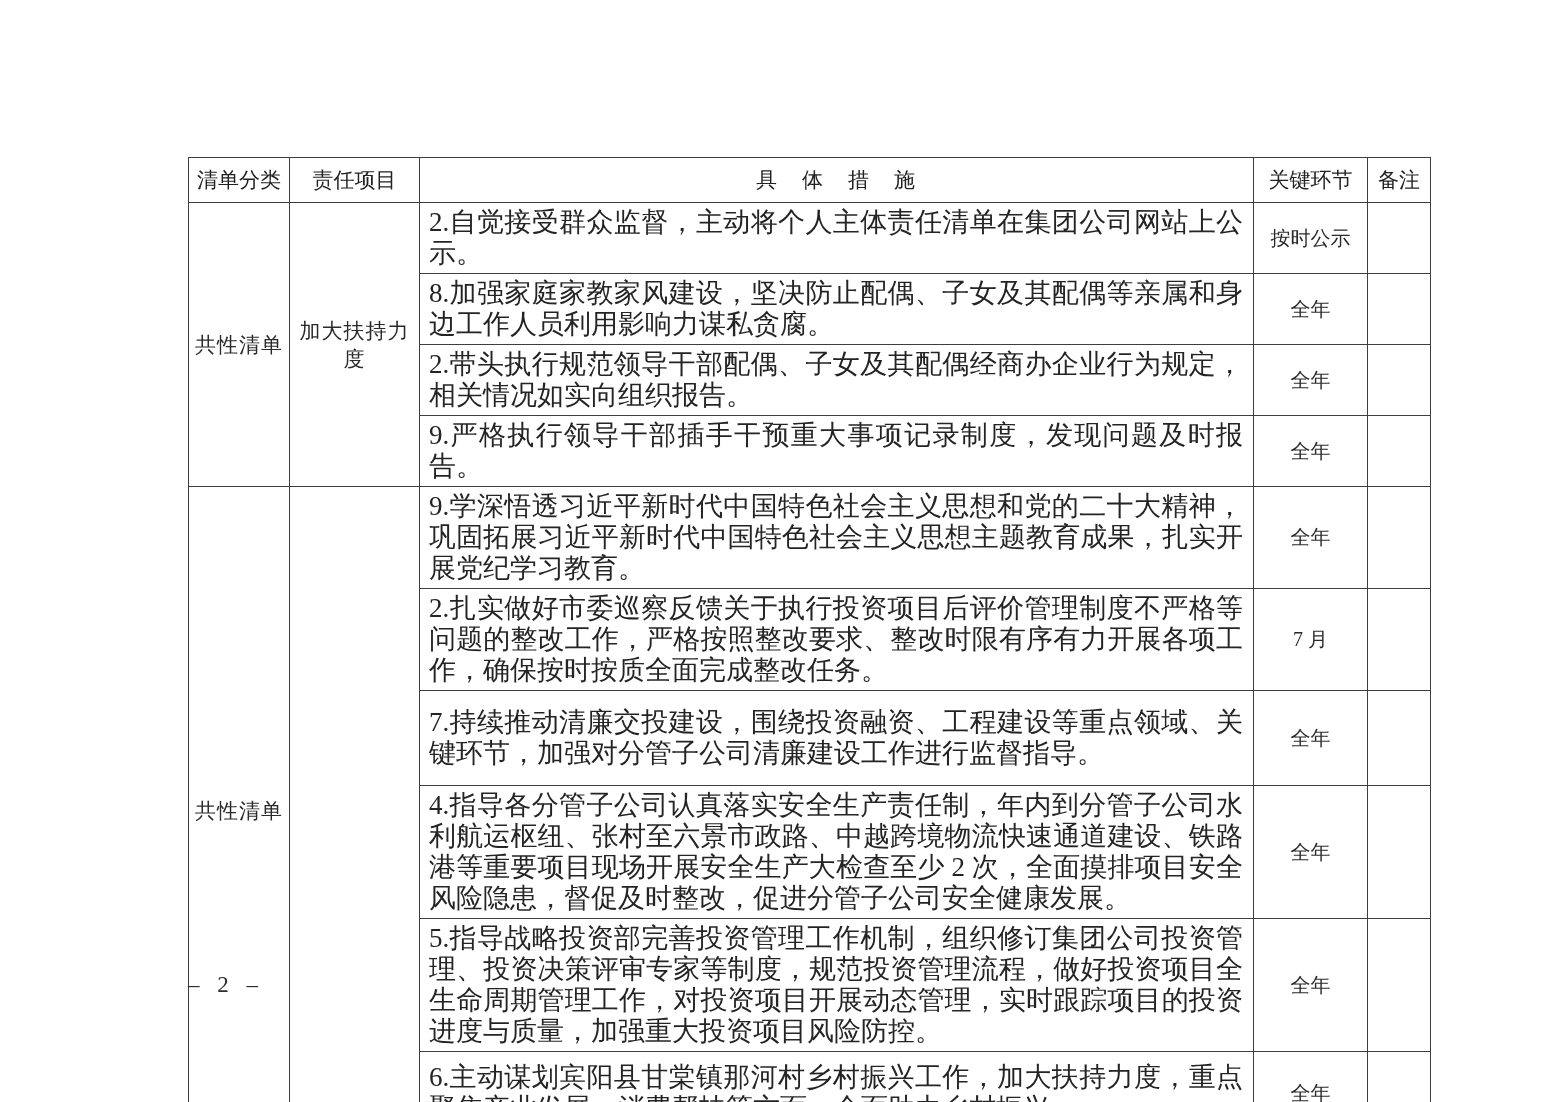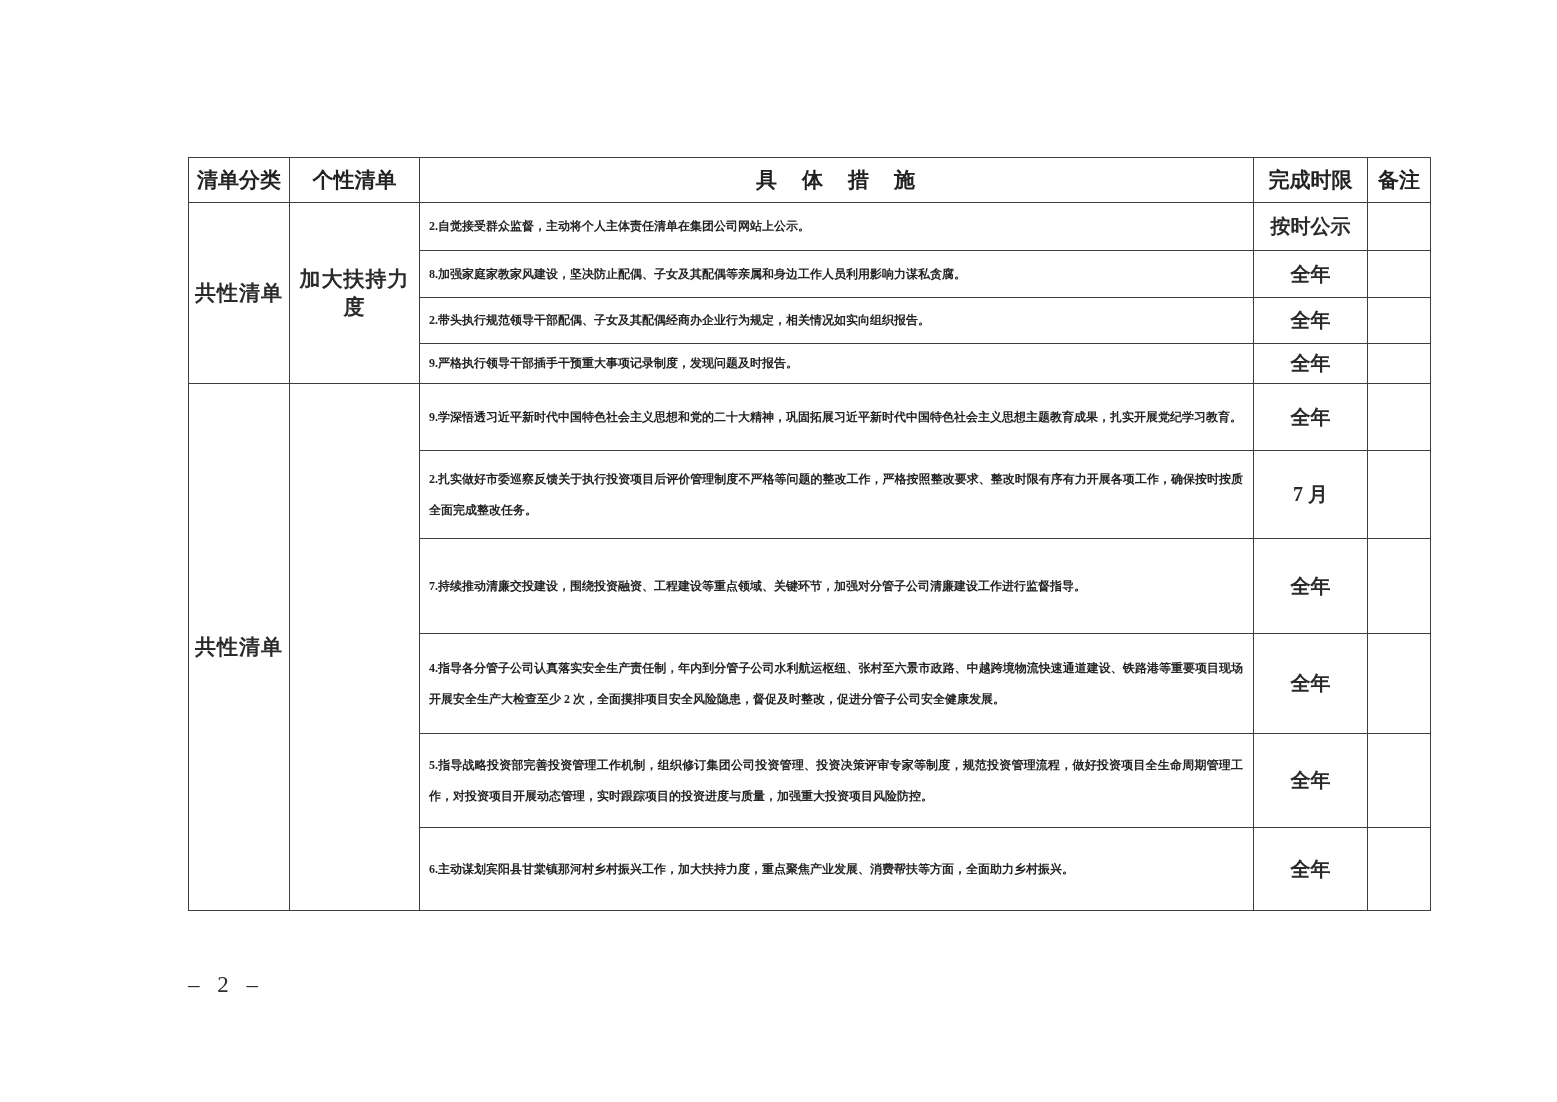--- a/index.html
+++ b/index.html
@@ -22,42 +22,42 @@
   table.doc-table {
     position: absolute;
     left: 188px;
     top: 157px;
     width: 1242px;
     border-collapse: collapse;
     table-layout: fixed;
   }
   table.doc-table td, table.doc-table th {
     border: 1.5px solid #3e3e3e;
-    font-weight: bold;
+    font-weight: normal;
     vertical-align: middle;
     overflow: hidden;
   }
   th.hdr {
     font-size: 21px;
     text-align: center;
     color: #222222;
     padding: 4px 2px;
   }
   th.hdr-measures {
     letter-spacing: 2px;
   }
   td.cat-cell, td.proj-cell {
     font-size: 21px;
     text-align: center;
     letter-spacing: 1px;
     color: #2a2a2a;
     padding: 2px 4px;
   }
   td.measure-cell {
-    font-size: 12px;
+    font-size: 27px;
     line-height: 31px;
     text-align: justify;
     padding: 4px 10px 4px 9px;
     color: #242424;
   }
   td.deadline-cell {
     font-size: 20px;
     text-align: center;
     color: #2a2a2a;
     padding: 2px 2px;
@@ -84,23 +84,23 @@
     <colgroup>
       <col style="width:101px">
       <col style="width:130px">
       <col style="width:834px">
       <col style="width:114px">
       <col style="width:63px">
     </colgroup>
     <tbody>
       <tr style="height:45px">
         <th class="hdr">清单分类</th>
-        <th class="hdr">个性清单</th>
+        <th class="hdr">责任项目</th>
         <th class="hdr hdr-measures">具　体　措　施</th>
-        <th class="hdr">完成时限</th>
+        <th class="hdr">关键环节</th>
         <th class="hdr">备注</th>
       </tr>
 
       <tr style="height:48px">
         <td class="cat-cell" rowspan="4">共性清单</td>
         <td class="proj-cell" rowspan="4">加大扶持力度</td>
         <td class="measure-cell">2.自觉接受群众监督，主动将个人主体责任清单在集团公司网站上公示。</td>
         <td class="deadline-cell">按时公示</td>
         <td class="remark-cell"></td>
       </tr>

